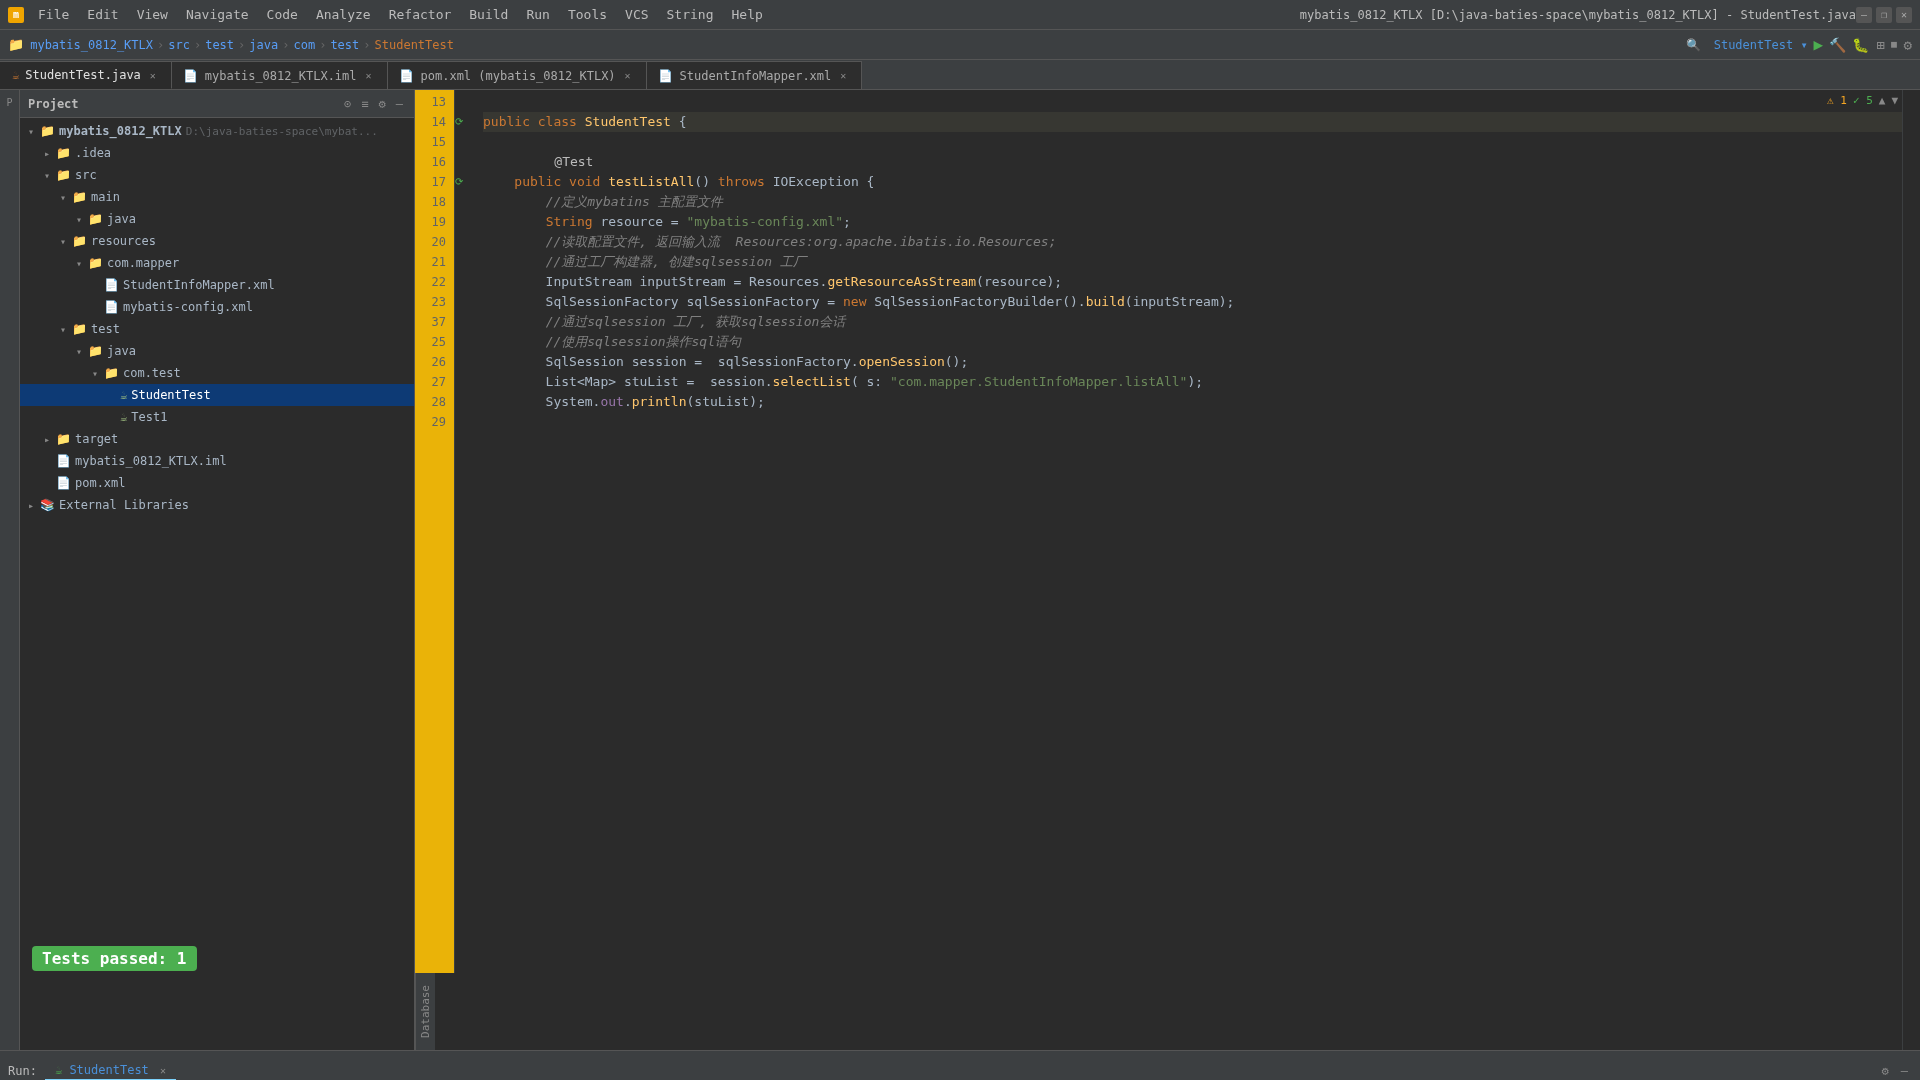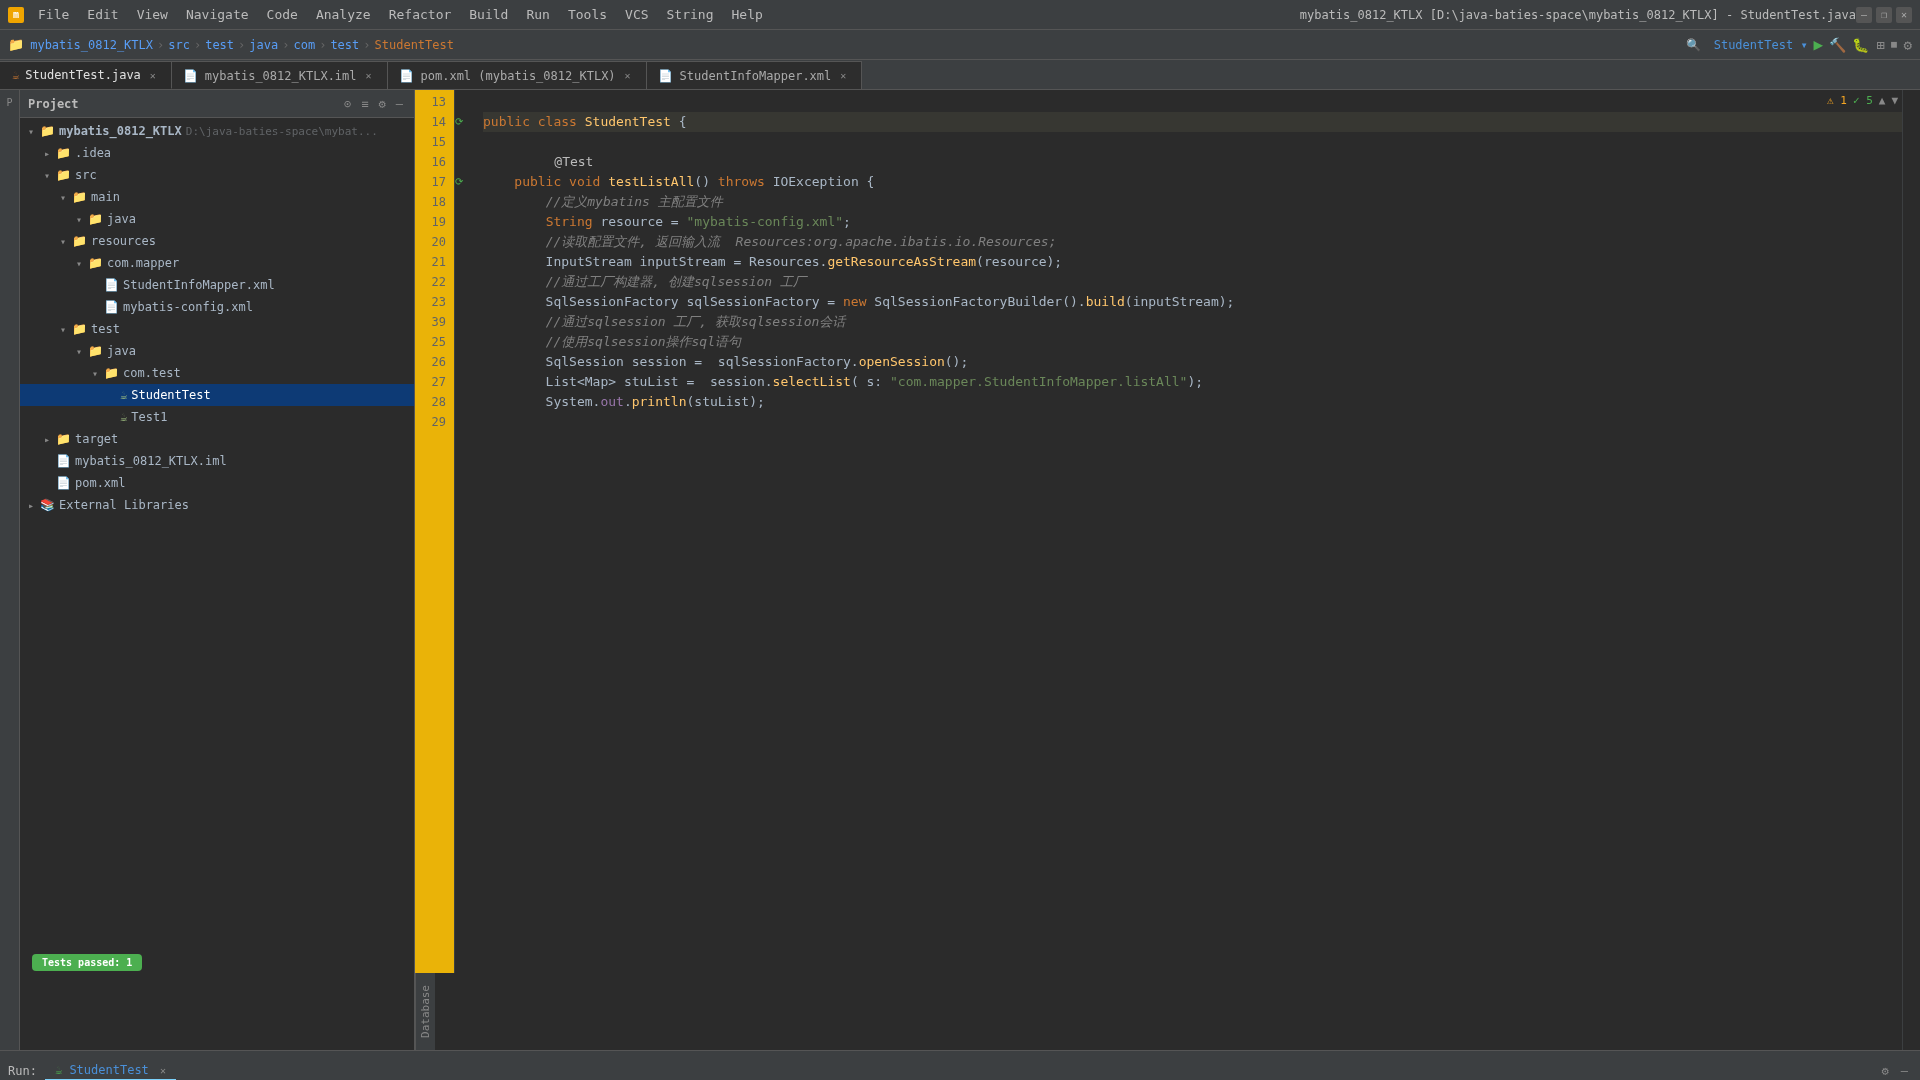--- a/index.html
+++ b/index.html
@@ -325,21 +325,21 @@
       padding: 4px 0;
       gap: 4px;
     }
 
     
     .tests-passed-badge {
       background: #4caf50;
       color: white;
       padding: 3px 10px;
       border-radius: 4px;
-      font-size: 10px;
+      font-size: 16px;
       font-weight: bold;
       margin-bottom: 4px;
       display: inline-block;
     }
 
     
     ::-webkit-scrollbar { width: 8px; height: 8px; }
     ::-webkit-scrollbar-track { background: #2b2b2b; }
     ::-webkit-scrollbar-thumb { background: #555; border-radius: 4px; }
 
@@ -601,21 +601,21 @@
           <div>14</div>
           <div>15</div>
           <div>16</div>
           <div>17</div>
           <div>18</div>
           <div>19</div>
           <div>20</div>
           <div>21</div>
           <div>22</div>
           <div>23</div>
-          <div>39</div>
+          <div>37</div>
           <div>25</div>
           <div>26</div>
           <div>27</div>
           <div>28</div>
           <div>29</div>
         </div>
         <div id="editor-icons">
           <div style="color:transparent;">·</div>
           <div style="color:#4caf50;cursor:pointer;">⟳</div>
           <div style="color:transparent;">·</div>
@@ -649,24 +649,24 @@
           <div class="code-line">
             <span>        </span><span class="comment">//定义mybatins 主配置文件</span>
           </div>
           <div class="code-line">
             <span>        </span><span class="kw">String </span><span>resource = </span><span class="str">"mybatis-config.xml"</span><span>;</span>
           </div>
           <div class="code-line">
             <span>        </span><span class="comment">//读取配置文件, 返回输入流  Resources:org.apache.ibatis.io.Resources;</span>
           </div>
           <div class="code-line">
+            <span>        </span><span class="comment">//通过工厂构建器, 创建sqlsession 工厂</span>
+          </div>
+          <div class="code-line">
             <span>        InputStream inputStream = Resources.</span><span class="fn">getResourceAsStream</span><span>(resource);</span>
-          </div>
-          <div class="code-line">
-            <span>        </span><span class="comment">//通过工厂构建器, 创建sqlsession 工厂</span>
           </div>
           <div class="code-line">
             <span>        SqlSessionFactory sqlSessionFactory = </span><span class="kw">new </span><span>SqlSessionFactoryBuilder().</span><span class="fn">build</span><span>(inputStream);</span>
           </div>
           <div class="code-line">
             <span>        </span><span class="comment">//通过sqlsession 工厂, 获取sqlsession会话</span>
           </div>
           <div class="code-line">
             <span>        </span><span class="comment">//使用sqlsession操作sql语句</span>
           </div>

